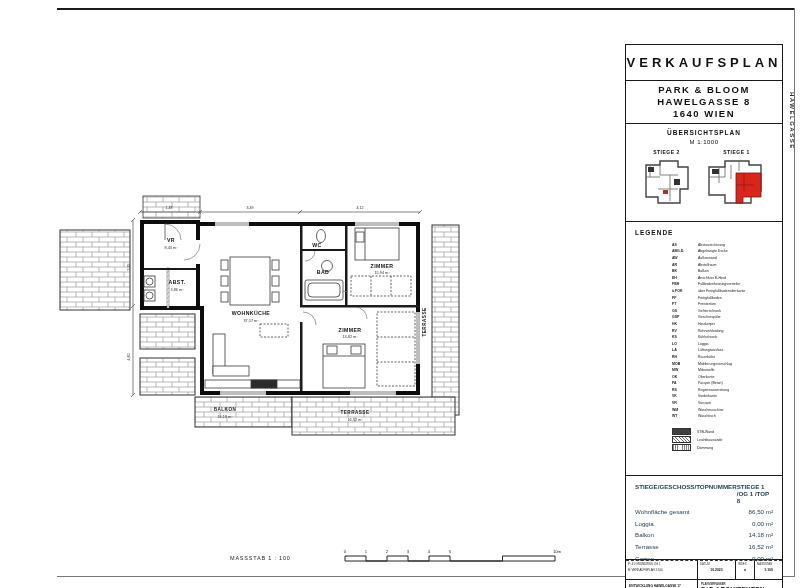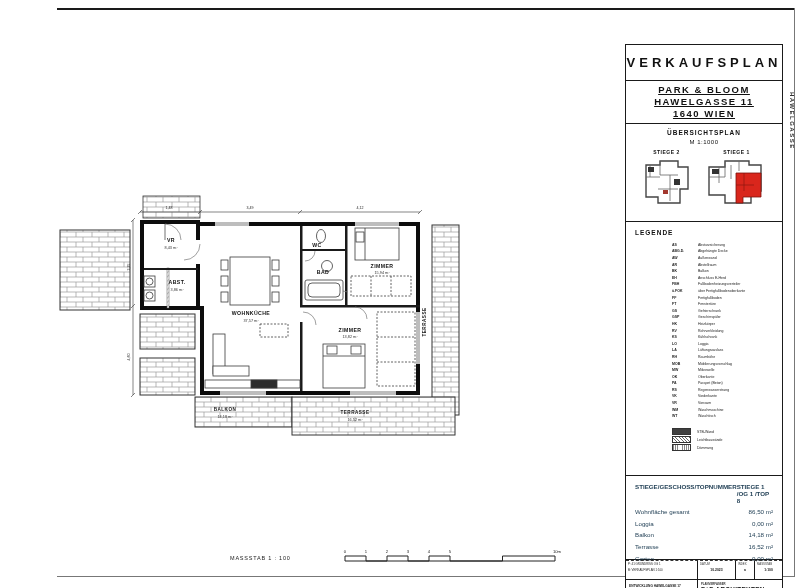--- a/index.html
+++ b/index.html
@@ -20,21 +20,21 @@
   
   .scalebar{position:absolute;left:230px;top:544px;width:350px;height:26px;}
 
   
   .sidebar{position:absolute;left:625px;top:8px;width:156px;height:565px;
            border:1px solid #1a1a1a;background:#fff;display:flex;flex-direction:column;margin-top:36px;}
   .sb-sec{border-bottom:1px solid #1a1a1a;}
   .sb-title{height:36px;display:flex;align-items:center;justify-content:center;
             font-size:13px;font-weight:bold;letter-spacing:4px;}
   .sb-project{height:40px;text-align:center;padding-top:3px;
-              font-size:9.5px;font-weight:bold;letter-spacing:1.5px;line-height:12px;text-decoration:underline;}
+              font-size:9.5px;font-weight:bold;letter-spacing:1.5px;line-height:12px;}
   .sb-overview{height:99px;text-align:center;}
   .ov-title{font-size:6.5px;font-weight:bold;letter-spacing:1px;margin-top:5px;}
   .ov-scale{font-size:6px;letter-spacing:.5px;margin-top:3px;}
   .ov-maps{display:flex;justify-content:space-around;margin-top:4px;padding:0 8px;}
   .ov-col{text-align:center;}
   .ov-lbl{font-size:5px;font-weight:bold;letter-spacing:.5px;margin-bottom:2px;}
   .sb-legende{height:259px;position:relative;}
   .lg-title{font-size:6.5px;font-weight:bold;letter-spacing:1px;margin:7px 0 6px 9px;}
   .lg-rows{margin-left:46px;}
   .lg-row{display:flex;font-size:3.5px;line-height:6.6px;color:#222;}
@@ -242,21 +242,21 @@
       <text x="327" y="9">10m</text>
     </g>
   </svg>
 
   <aside class="sidebar">
 
     <div class="sb-sec sb-title">VERKAUFSPLAN</div>
 
     <div class="sb-sec sb-project">
       <div>PARK &amp; BLOOM</div>
-      <div>HAWELGASSE 11</div>
+      <div>HAWELGASSE 8</div>
       <div>1640 WIEN</div>
     </div>
 
     <div class="sb-sec sb-overview">
       <div class="ov-title">ÜBERSICHTSPLAN</div>
       <div class="ov-scale">M 1:1000</div>
       <div class="ov-maps">
         <div class="ov-col">
           <div class="ov-lbl">STIEGE 2</div>
           <svg width="52" height="50" viewBox="0 0 52 50">

